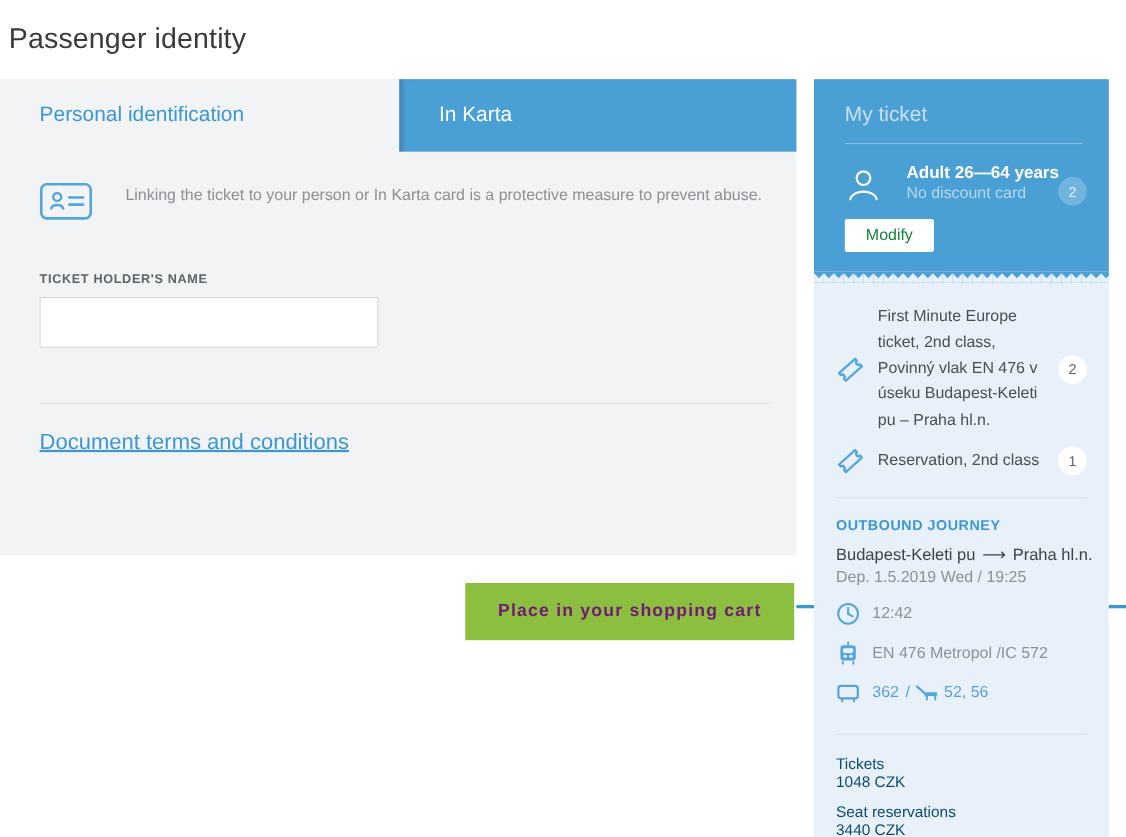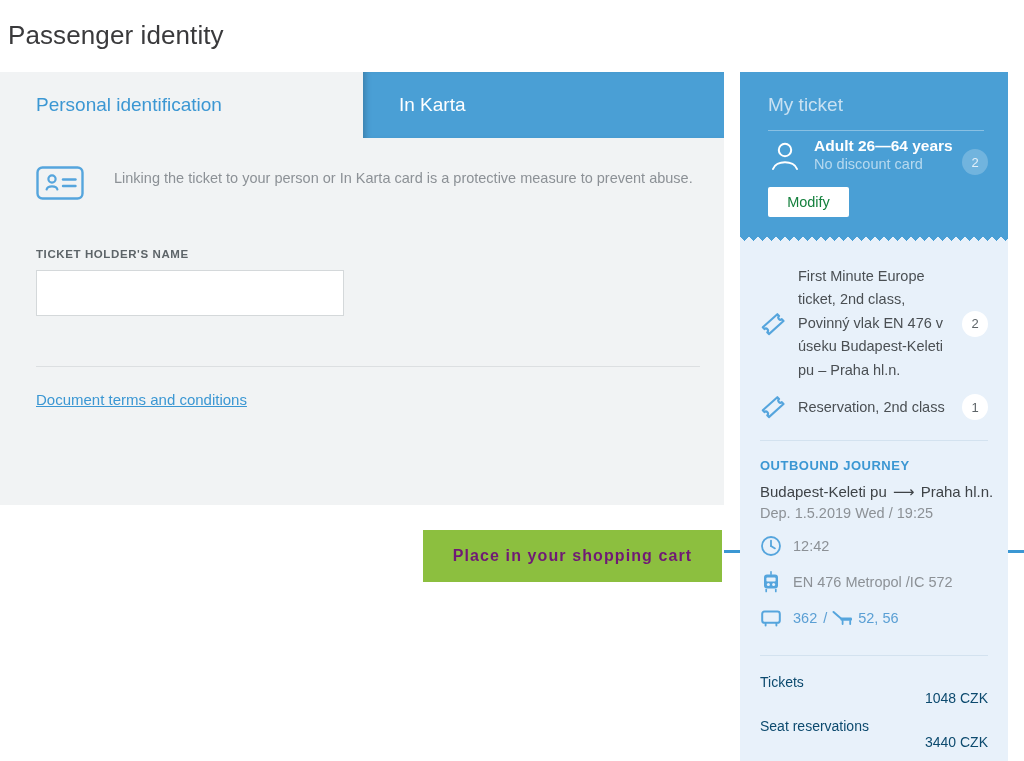--- a/index.html
+++ b/index.html
@@ -104,21 +104,21 @@
   .divider-light {
     margin-top: 50px;
     height: 1px;
     background: #dcdfe1;
     width: 664px;
   }
 
   .doc-link {
     display: inline-block;
     margin-top: 24px;
-    font-size: 15px;
+    font-size: 20px;
     color: #3b97d3;
     text-decoration: underline;
     cursor: pointer;
   }
 
   .cta-row {
     position: relative;
     height: 120px;
     background: #ffffff;
     padding-left: 0;
@@ -157,22 +157,23 @@
     color: #c9e1f2;
   }
   .head-rule {
     margin-top: 14px;
     height: 1px;
     background: rgba(255,255,255,0.35);
   }
   .passenger-row {
     display: flex;
     align-items: flex-start;
-    margin-top: 6px;
-    position: relative;
+    margin-top: 18px;
+    position: relative;
+    gap: 10px;
   }
   .person-icon { width: 34px; height: 34px; flex: 0 0 34px; margin-top: 2px; }
   .passenger-info { margin-left: 12px; }
   .passenger-title {
     font-size: 15.5px;
     font-weight: bold;
     color: #ffffff;
     white-space: nowrap;
   }
   .passenger-sub {
@@ -280,21 +281,21 @@
 
   .price-block { margin-top: 12px; padding-bottom: 12px; }
   .price-row {
     display: flex;
     justify-content: space-between;
     font-size: 14px;
     color: #0c4a6e;
     padding: 6px 0;
     flex-direction: column;
   }
-  .price-row .val { font-weight: 400; text-align: right; }
+  .price-row .val { font-weight: 400; }
 </style>
 </head>
 <body>
 
 <div id="page">
 
   <h1 class="page-title">Passenger identity</h1>
 
   <div class="left-col">
 

